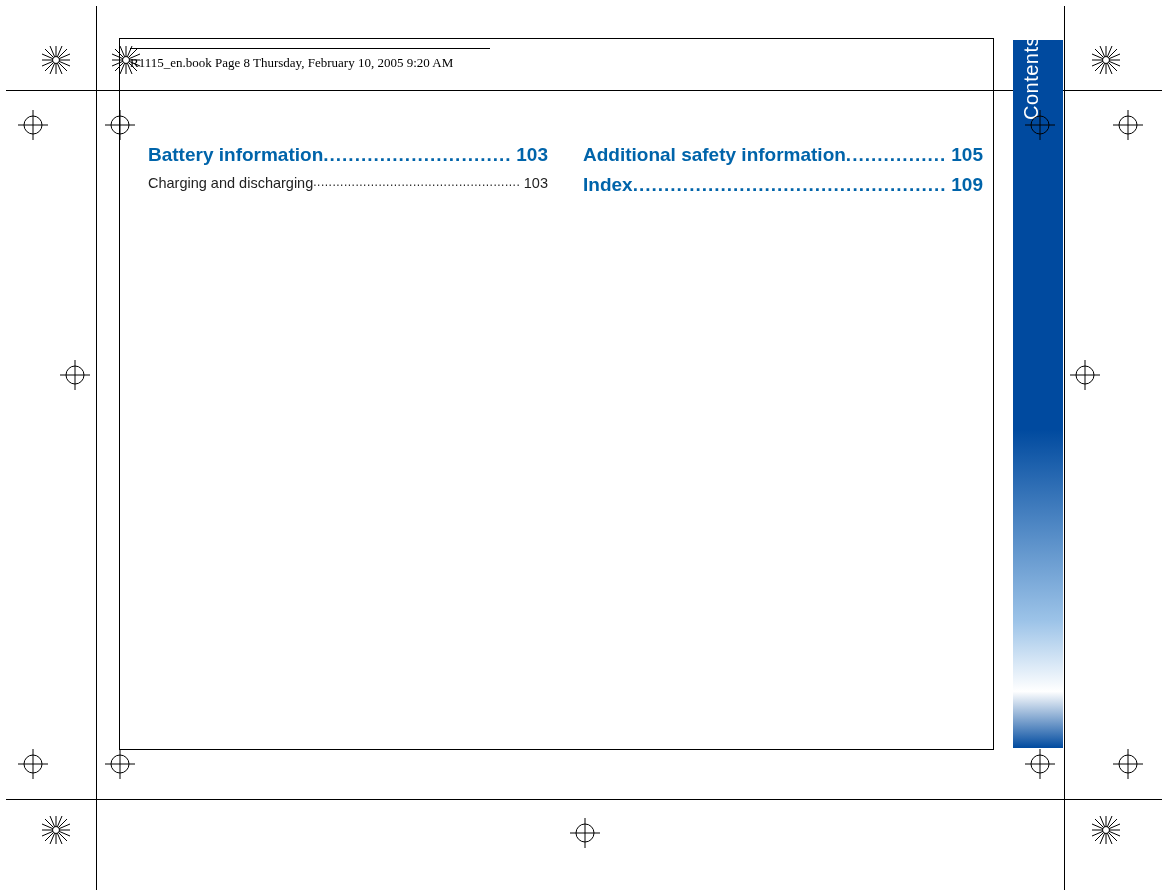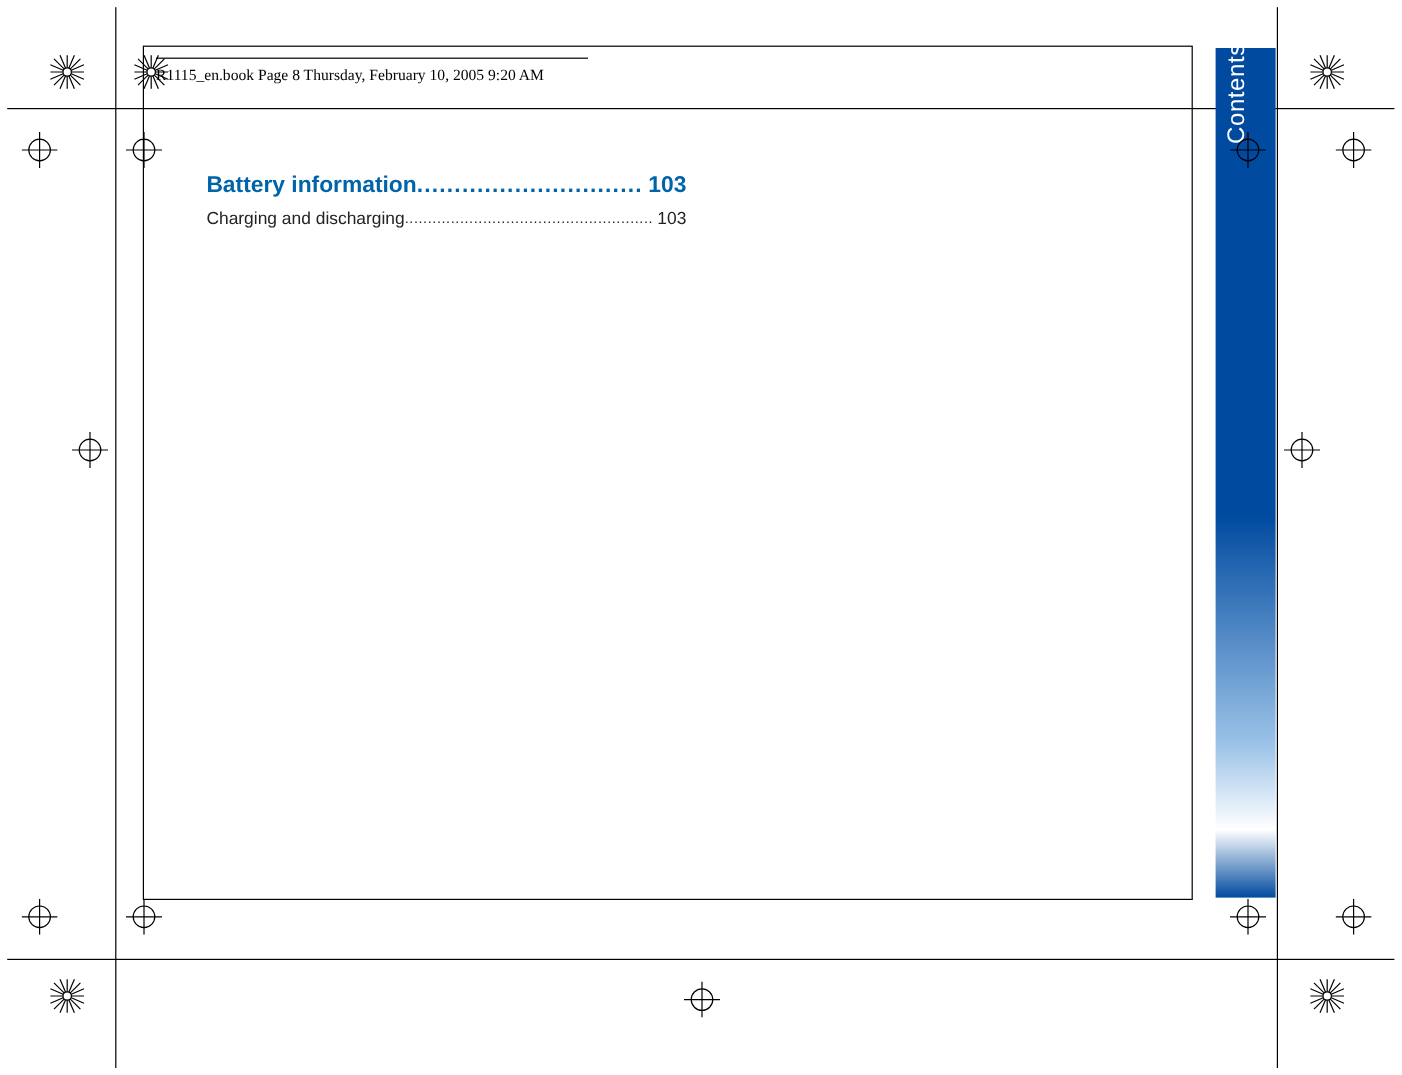--- a/index.html
+++ b/index.html
@@ -61,21 +61,21 @@
       position: absolute;
       left: 130px;
       top: 48px;
       width: 360px;
       height: 1px;
       background: #000;
     }
     
     .columns {
       position: absolute;
-      left: 172px;
+      left: 148px;
       top: 143px;
       width: 830px;
       display: flex;
       gap: 35px;
     }
     .col {
       flex: 0 0 400px;
       width: 400px;
     }
     
@@ -164,20 +164,32 @@
       <span class="label">Battery information</span>
       <span class="dots"></span>
       <span class="page">103</span>
     </div>
     <div class="toc-l2">
       <span class="label">Charging and discharging</span>
       <span class="dots"></span>
       <span class="page">103</span>
     </div>
   </div>
+  <div class="col">
+    <div class="toc-l1">
+      <span class="label">Additional safety information</span>
+      <span class="dots"></span>
+      <span class="page">105</span>
+    </div>
+    <div class="toc-l1">
+      <span class="label">Index</span>
+      <span class="dots"></span>
+      <span class="page">109</span>
+    </div>
+  </div>
 </div>
 
 <div class="corner-mark" style="left:18px; top:110px;">
   <svg viewBox="0 0 30 30">
       <circle cx="15" cy="15" r="9" fill="none" stroke="#000" stroke-width="1"></circle>
       <line x1="0" y1="15" x2="30" y2="15" stroke="#000" stroke-width="1"></line>
       <line x1="15" y1="0" x2="15" y2="30" stroke="#000" stroke-width="1"></line>
     </svg>
 </div>
 <div class="corner-mark" style="left:105px; top:110px;">

